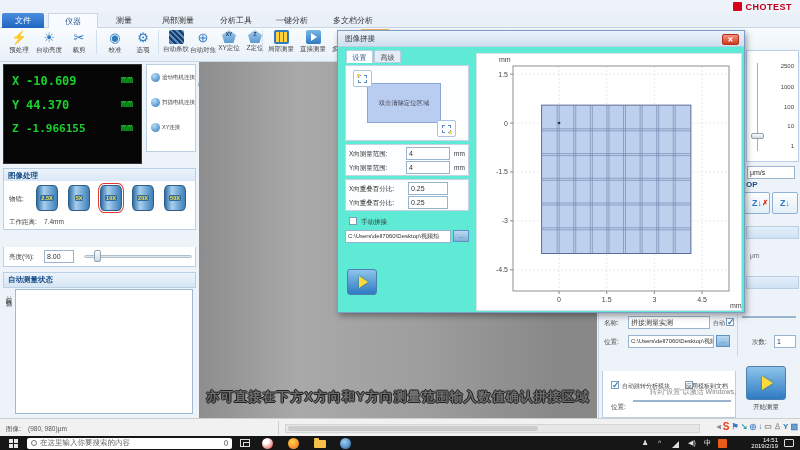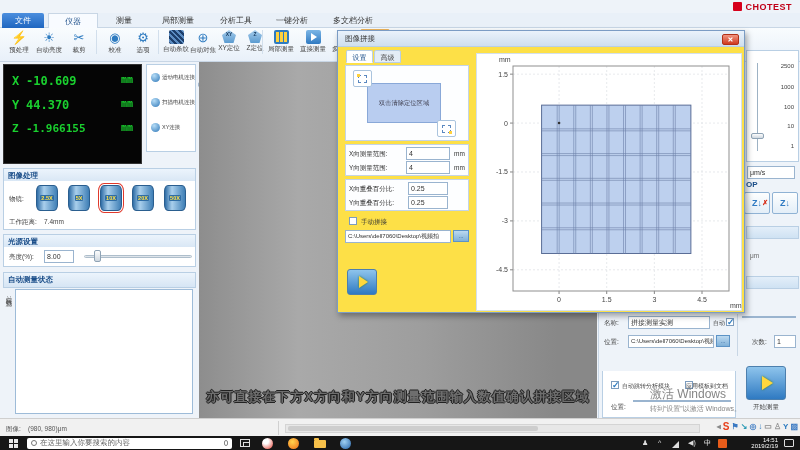--- a/index.html
+++ b/index.html
@@ -62,21 +62,21 @@
 .rightcol{left:598px;top:62px;width:202px;height:356px;background:#eef3f9;border-left:1px solid #c8d6e5}
 .ticklb{position:absolute;font-size:6px;color:#444;right:4px}
 .zbtn{position:absolute;width:26px;height:22px;background:linear-gradient(#fdfefe,#e3eef8);border:1px solid #8fb2d4;border-radius:2px;color:#2f7ac2;font-weight:bold;font-size:9px;text-align:center;line-height:20px}
 .zbtn .redx{position:absolute;right:1px;bottom:0;color:#d62b16;font-size:7px;font-weight:bold}
 .bluestrip{position:absolute;height:13px;background:linear-gradient(#e3eef9,#cfe2f3);border:1px solid #b9cfe4}
 .playbtn{background:linear-gradient(#8ec4ec,#2f7ac2);border:1px solid #4c7fae;border-radius:3px;display:flex;align-items:center;justify-content:center}
 .playbtn i{width:0;height:0;border-left:11px solid #ffd83d;border-top:7px solid transparent;border-bottom:7px solid transparent;margin-left:2px;filter:drop-shadow(0 0 1px #3c7a1e)}
 .lbl{position:absolute;font-size:6.5px;color:#444;white-space:nowrap}
 .watermark{color:rgba(110,110,110,.85)}
 
-.dialog{left:337px;top:30px;width:408px;height:283px;background:#fde047;border:1px solid #7b9cc4;box-shadow:2px 3px 6px rgba(0,0,0,.35)}
+.dialog{left:337px;top:30px;width:408px;height:283px;background:#5eead4;border:1px solid #7b9cc4;box-shadow:2px 3px 6px rgba(0,0,0,.35)}
 .dlg-title{position:absolute;left:0;top:0;right:0;height:16px;background:linear-gradient(#eaf2fb,#cfdfee);border-bottom:1px solid #b9cfe4;font-size:7.5px;line-height:16px;padding-left:7px;color:#333}
 .closebtn{position:absolute;right:5px;top:2.5px;width:17px;height:11px;background:linear-gradient(#f19581,#d03a1f);border:1px solid #a8old;border:1px solid #b23018;border-radius:2px;color:#fff;font-size:7px;text-align:center;line-height:10px;font-weight:bold}
 .tab{position:absolute;top:19px;width:27px;height:13px;font-size:7px;text-align:center;line-height:13px;border:1px solid #b9cfe4;background:#e4edf6;color:#444;border-radius:2px 2px 0 0}
 .tab.active{background:#fff;border-bottom:1px solid #fff;color:#1c4f8a}
 .groupbox{position:absolute;background:#fdfeff;border:1px solid #c4d4e6}
 .cornerpick{position:absolute;width:19px;height:17px;background:#fff;border:1px solid #aac4de;border-radius:2px;display:flex;align-items:center;justify-content:center}
 .cornerpick i{width:9px;height:8px;border:1px dashed #5b88c0;display:block;position:relative}
 .cornerpick i::after{content:"";position:absolute;width:3px;height:3px;background:#ffd23e;right:-2px;bottom:-2px}
 .cornerpick.tl i::after{right:auto;bottom:auto;left:-2px;top:-2px}
 .bluerect{position:absolute;background:#b9cdf0;border:1px solid #89a8d8;display:flex;align-items:center;justify-content:center;font-size:6.3px;color:#445}
@@ -260,21 +260,20 @@
         <span>20X</span>
       </div>
     <div class="obj" style="left:160px;top:4px">
         <span>50X</span>
       </div>
     <span class="lbl" style="left:5px;top:37px">工作距离:</span>
     <span class="lbl" style="left:40px;top:37px">7.4mm</span>
   </div>
 
   
-  <div class="abs phead" style="left:3px;top:234px;width:193px">光源设置</div>
   <div class="abs panel" style="left:3px;top:247px;width:193px;height:20px;border-top:none">
     <span class="lbl" style="left:5px;top:6px">亮度(%):</span>
     <div class="abs fld" style="left:40px;top:3px;width:30px">8.00</div>
     <div class="abs slider-track" style="left:80px;top:8px;width:108px"></div>
     <div class="abs slider-handle" style="left:90px;top:3px"></div>
   </div>
 
   
   <div class="abs phead" style="left:3px;top:272px;width:193px">自动测量状态</div>
   <div class="abs" style="left:4px;top:292px">
@@ -334,21 +333,20 @@
     <span class="lbl" style="left:8px;top:32px">位置:</span>
     <div class="abs fld" style="left:30px;top:29px;width:98px"></div>
   </div>
   <div class="abs playbtn" style="left:746px;top:366px;width:40px;height:34px">
       <i></i>
     </div>
   <div class="lbl abs" style="left:740px;top:403px;width:52px;text-align:center">开始测量</div>
 
   
   <div class="abs watermark" style="left:650px;top:386px;z-index:60">
-    <div style="font-size:12px">激活 Windows</div>
     <div style="font-size:7px;margin-top:1px">转到“设置”以激活 Windows。</div>
   </div>
 
   
   <div class="abs dialog" style="z-index:50">
     <div class="dlg-title">
       <span>图像拼接</span>
       <span class="closebtn">✕</span>
     </div>
     <div class="tab active" style="left:8px">设置</div>

